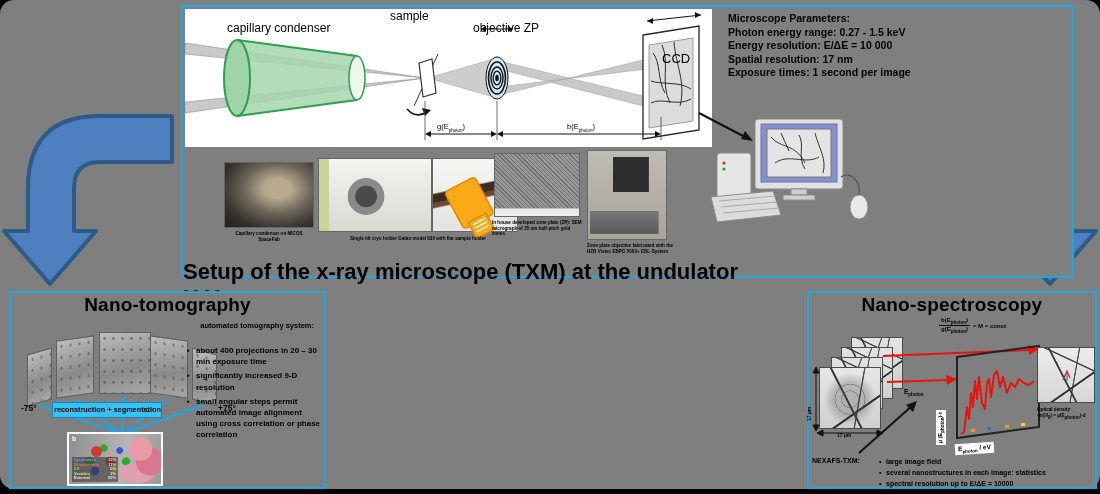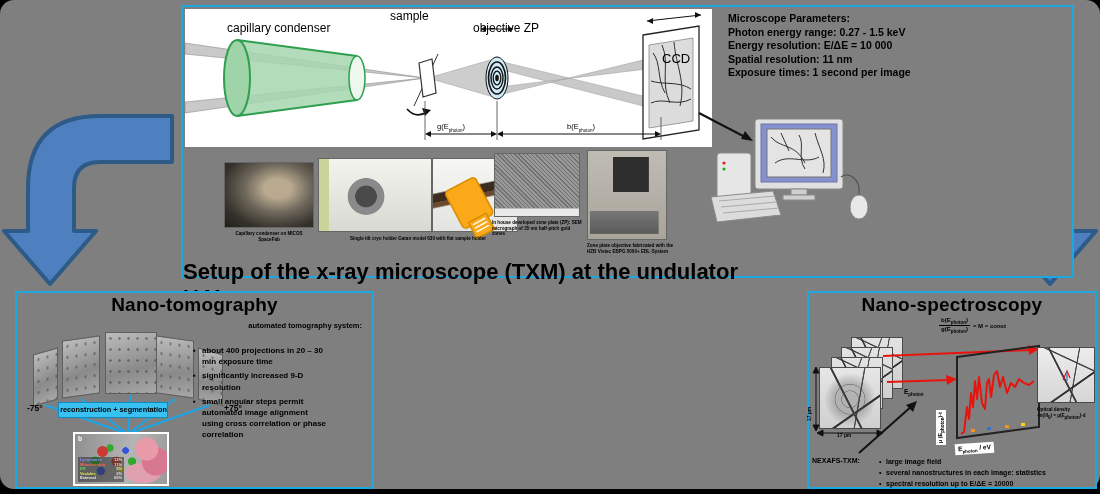--- a/index.html
+++ b/index.html
@@ -45,21 +45,21 @@
                  linear-gradient(#bfbcb4,#a8a49a);}
   .caption{position:absolute;font-size:4.6px;font-weight:bold;line-height:1.25;text-align:center;}
   .cap1{left:41px;top:224px;width:90px;}
   .cap2{left:135px;top:229px;width:200px;}
   .cap3{left:309px;top:213px;width:92px;text-align:left;}
   .cap4{left:404px;top:236px;width:96px;text-align:left;}
   .chip{position:absolute;left:255px;top:168px;}
 
   
   .panel{position:absolute;border:2px solid #1fa8e0;background:#7f7f7f;}
-  .tomo{left:15px;top:291px;width:359px;height:198px;}
+  .tomo{left:9px;top:291px;width:317px;height:198px;}
   .spectro{left:807px;top:291px;width:290px;height:198px;}
   .panel-title{position:absolute;left:0;top:1px;width:100%;text-align:center;
                font-size:19px;font-weight:bold;letter-spacing:.2px;}
   .tomo-subtitle{position:absolute;right:10px;top:28px;font-size:7.5px;font-weight:bold;}
 
   .tomo-lines{position:absolute;left:0;top:0;}
   .proj{position:absolute;border:1px solid #5f5f5f;
         background-image:radial-gradient(rgba(70,70,70,.55) 1px,transparent 1.4px),
                          linear-gradient(165deg,#bdbdbd,#8a8a8a 60%,#a8a8a8);
         background-size:9px 11px,100% 100%;}
@@ -214,21 +214,21 @@
       <span class="lbl" style="left:288px;top:12px;">objective ZP</span>
       <span class="lbl ccd" style="left:477px;top:-2px;margin-top:44px;">CCD</span>
       <span class="dim" style="left:252px;top:113px;"><span>g(E</span><sub>photon</sub><span>)</span></span>
       <span class="dim" style="left:382px;top:113px;"><span>b(E</span><sub>photon</sub><span>)</span></span>
     </div>
 
     <div class="params">
       <div>Microscope Parameters:</div>
       <div>Photon energy range:  0.27 - 1.5 keV</div>
       <div>Energy resolution: E/ΔE = 10 000</div>
-      <div>Spatial resolution: 11 nm</div>
+      <div>Spatial resolution: 17 nm</div>
       <div>Exposure times: 1 second per image</div>
     </div>
 
     <div class="photo p1"></div>
     <div class="photo p2"></div>
     <div class="photo p2b"></div>
     <svg class="chip" width="70" height="70">
       <g transform="rotate(-28 35 35)">
         <rect x="18" y="6" width="34" height="42" rx="4" fill="#fba919" stroke="#d88d00" stroke-width="1.5"></rect>
         <rect x="25" y="44" width="20" height="18" fill="#fba919" stroke="#d88d00" stroke-width="1.5"></rect>

